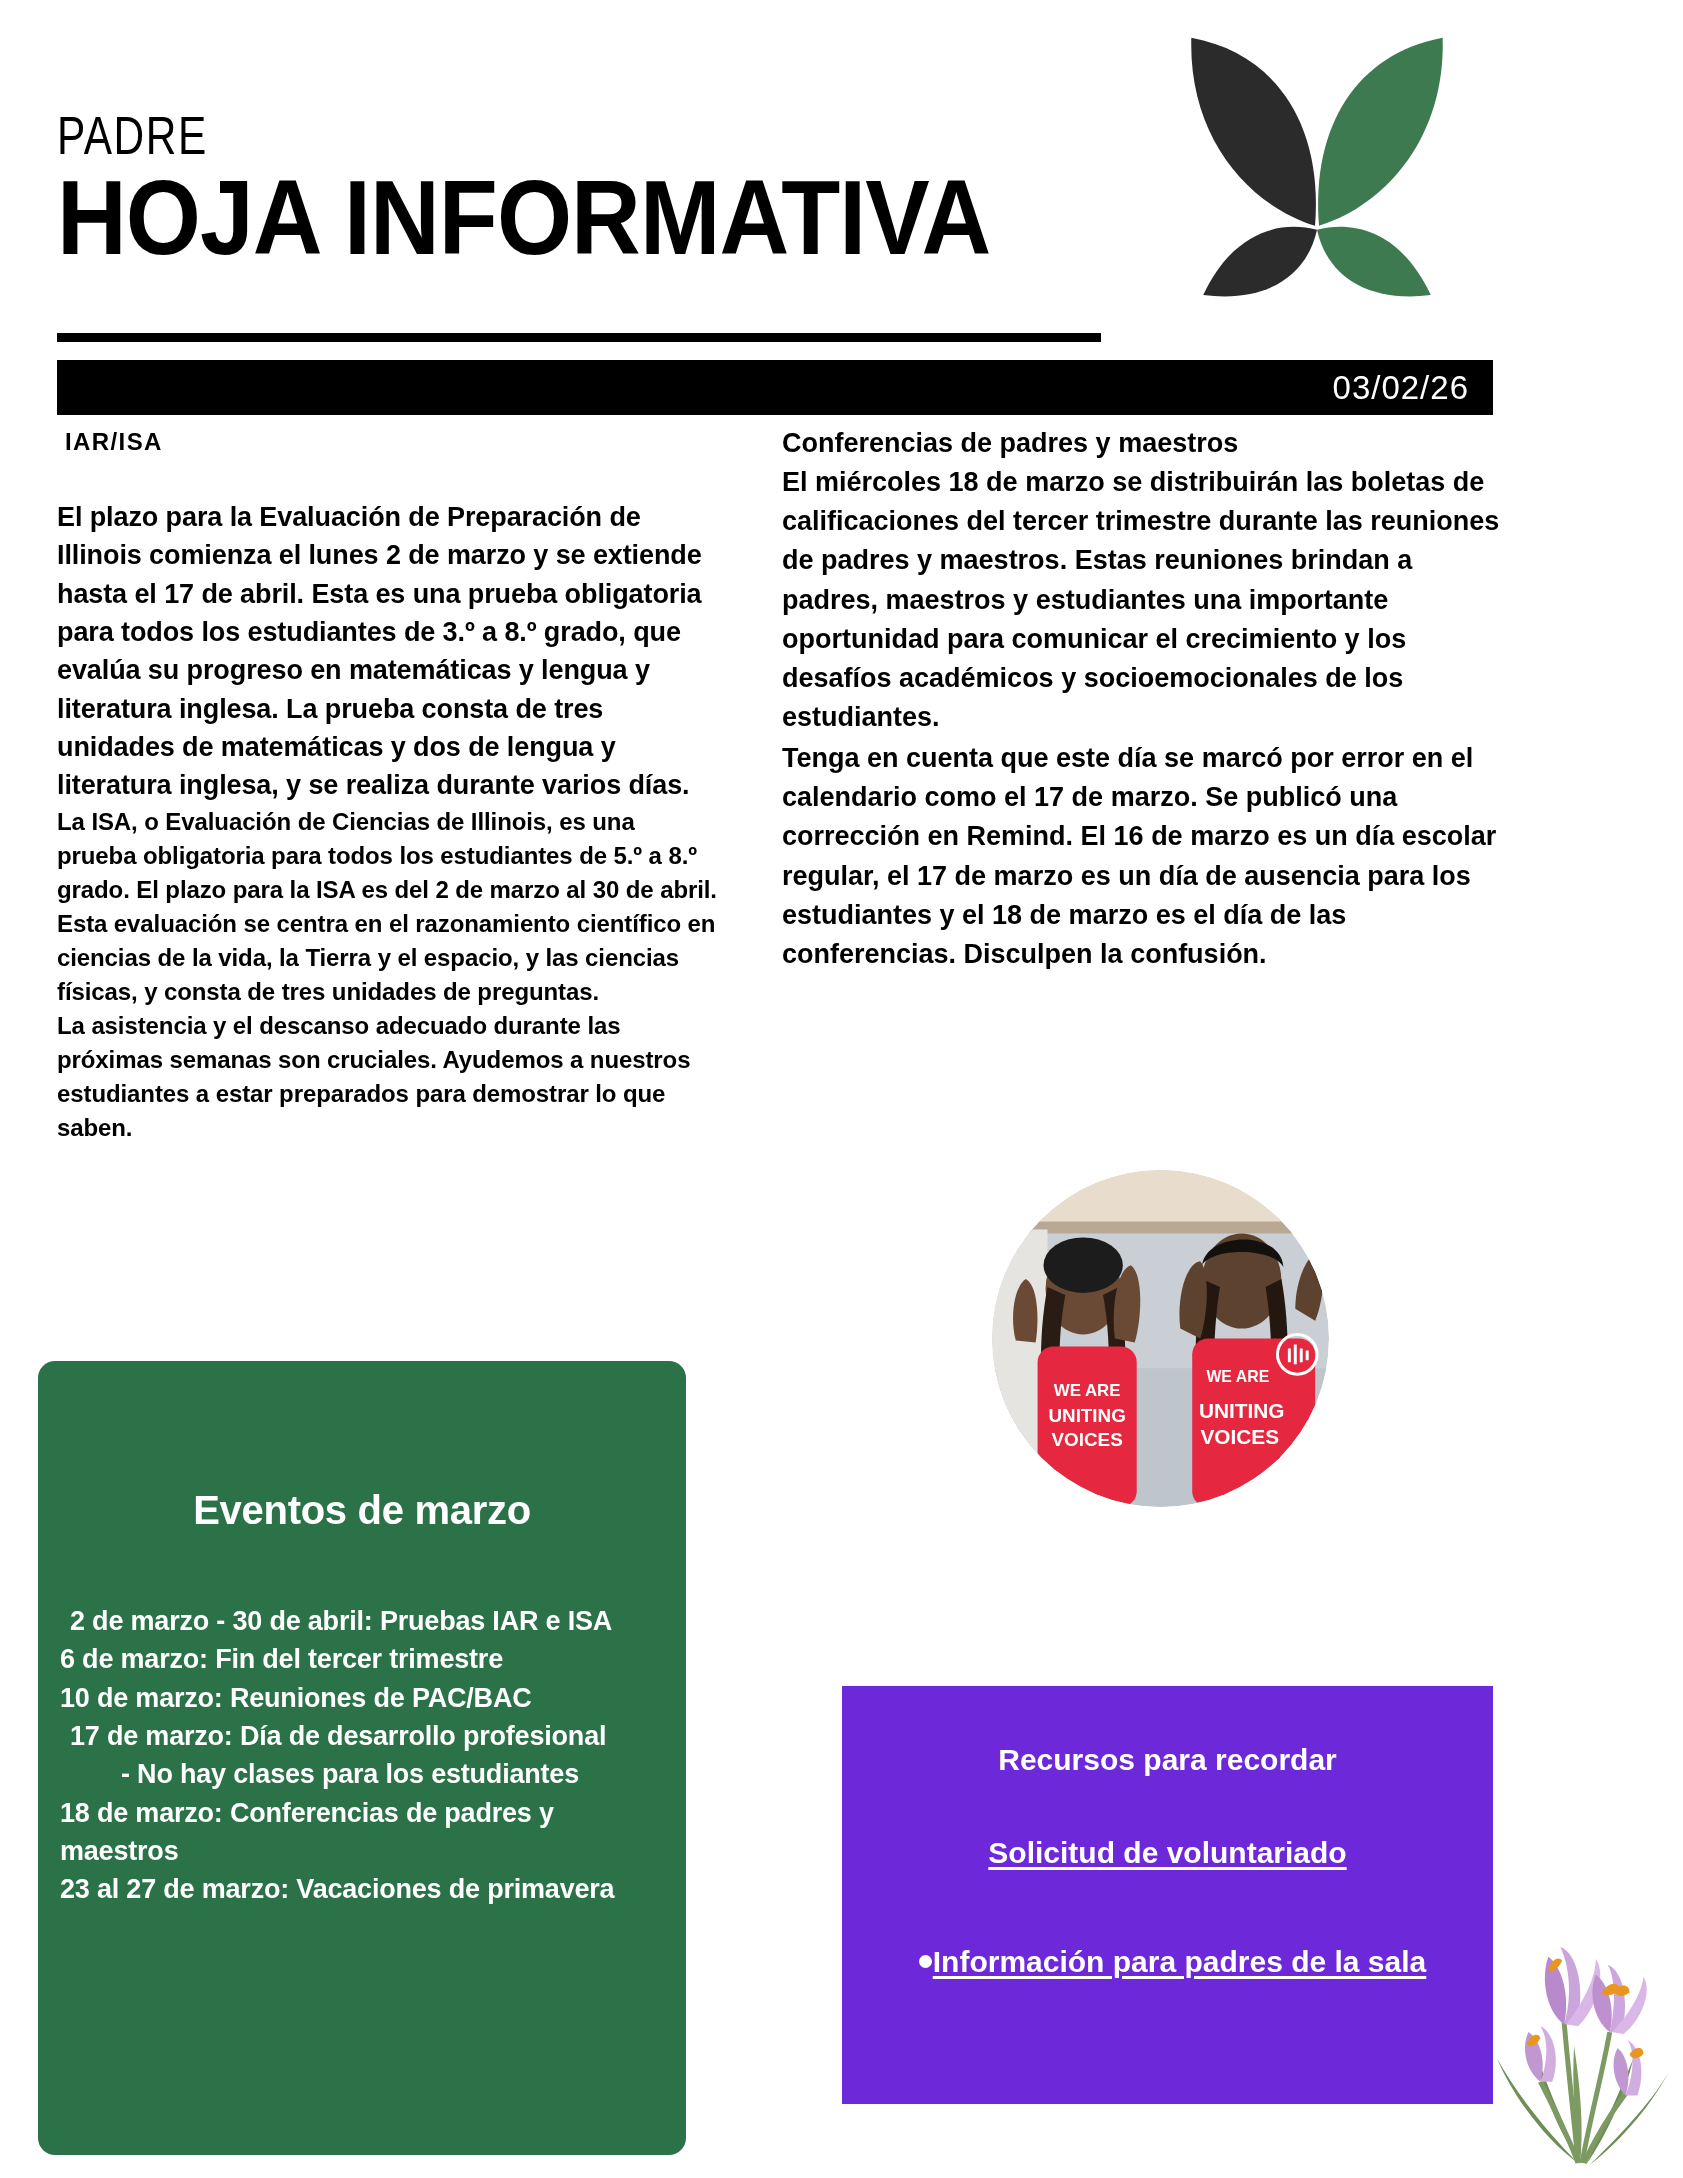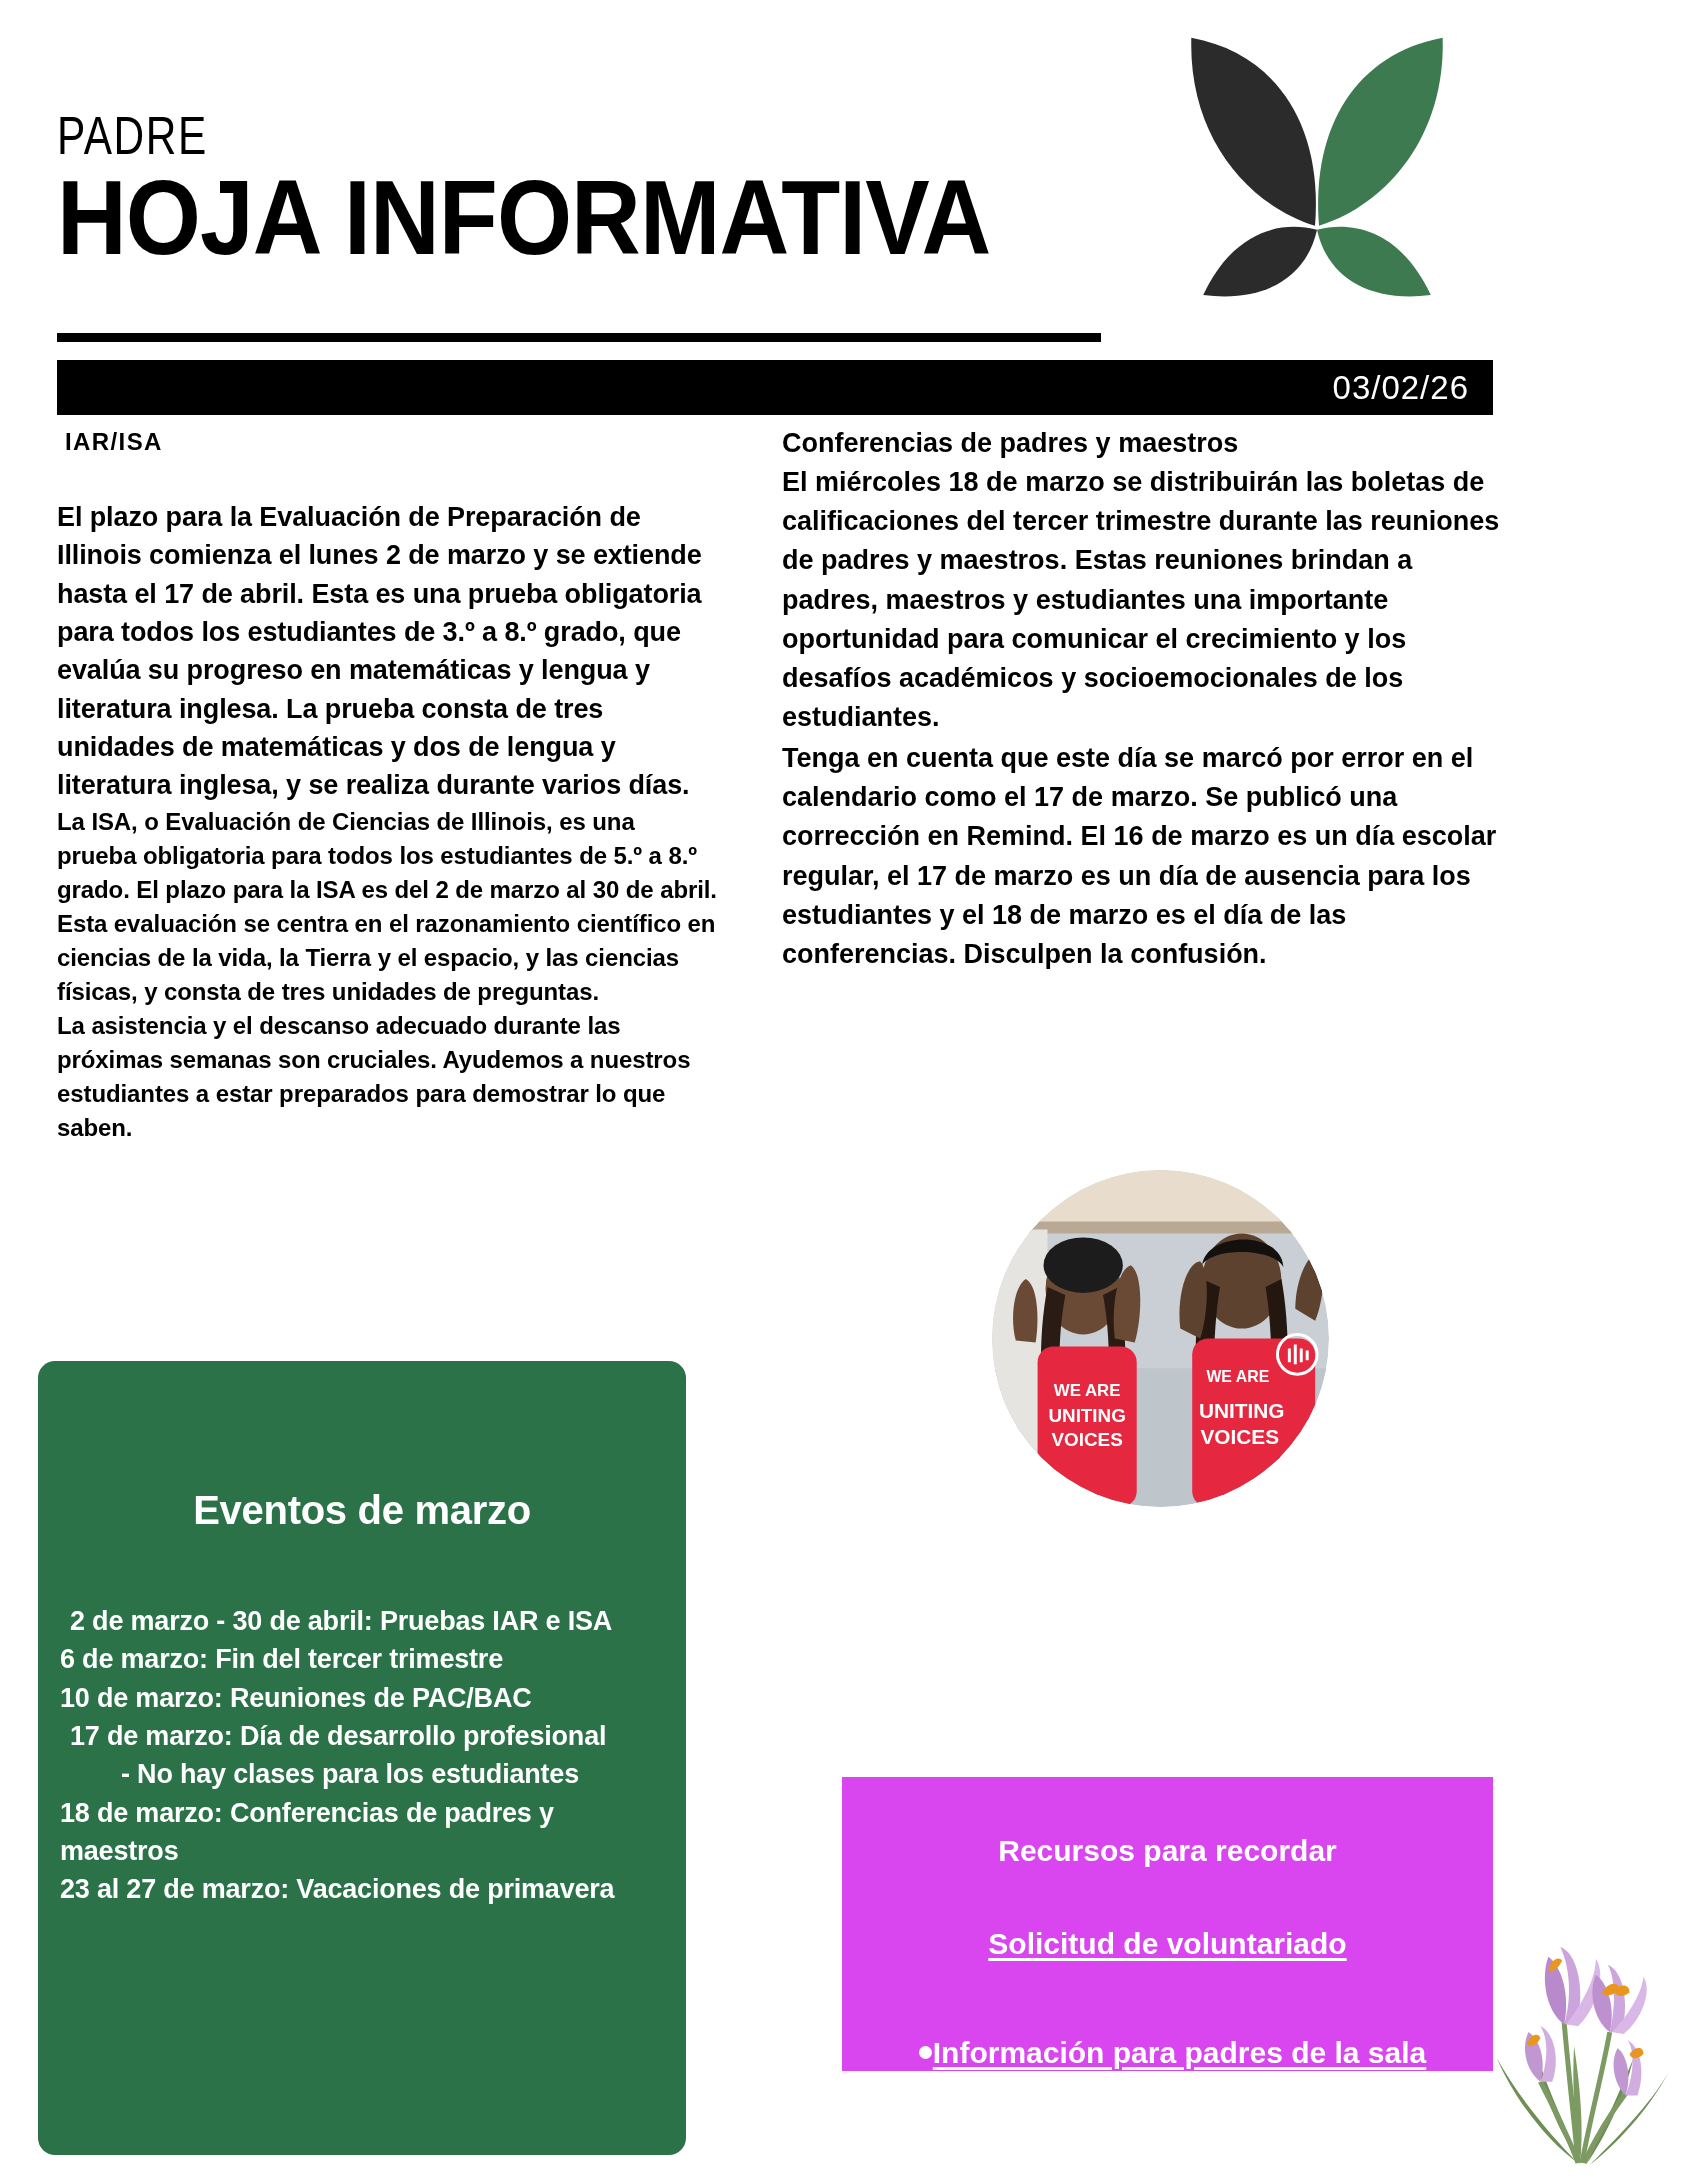--- a/index.html
+++ b/index.html
@@ -178,24 +178,24 @@
     line-height: 1.42;
     letter-spacing: -0.2px;
   }
   .events-list .ev { display: block; }
   .events-list .ev.indent1 { padding-left: 10px; }
   .events-list .ev.indent2 { padding-left: 61px; }
 
   .resources-box {
     position: absolute;
     left: 842px;
-    top: 1777px;
+    top: 1686px;
     width: 651px;
-    height: 294px;
-    background: #d946ef;
+    height: 418px;
+    background: #6d28d9;
   }
   .res-title {
     position: absolute;
     left: 0; right: 0;
     top: 57px;
     text-align: center;
     color: #ffffff;
     font-size: 30px;
     font-weight: 700;
   }

